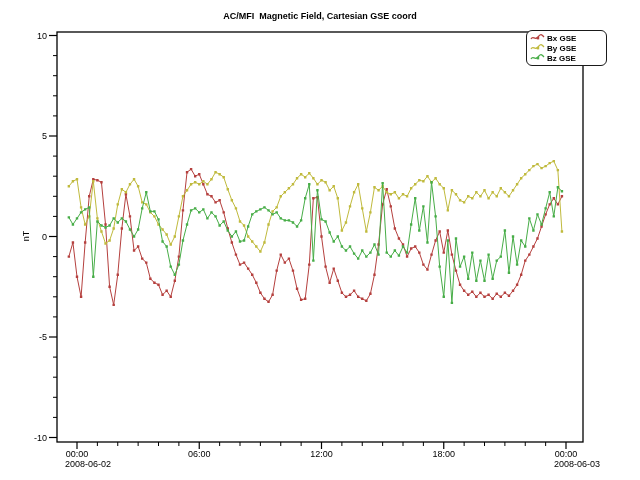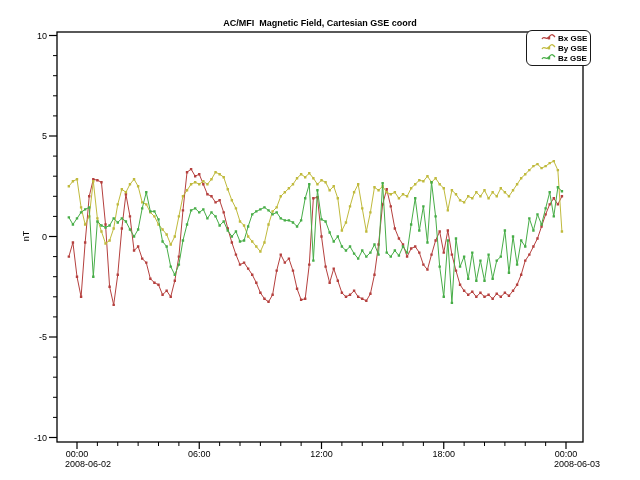--- a/index.html
+++ b/index.html
@@ -1,25 +1,25 @@
 <!DOCTYPE html>
 <html><head>
 <meta charset="utf-8">
 <style>
   html,body{margin:0;padding:0;background:#ffffff;}
   #canvas{position:relative;width:640px;height:480px;background:#ffffff;overflow:hidden;
           font-family:"Liberation Sans","DejaVu Sans",sans-serif;}
   #plot-title{position:absolute;left:57px;top:11px;width:526px;text-align:center;
-              font-size:9px;font-weight:bold;color:#000;white-space:pre;margin-top:7px;}
+              font-size:9px;font-weight:bold;color:#000;white-space:pre;}
   #plot-svg{position:absolute;left:0;top:0;}
   #y-axis-title{position:absolute;left:-4px;top:231px;width:60px;text-align:center;
                 font-size:9px;color:#000;transform:rotate(-90deg);transform-origin:center;}
-  #legend-box{position:absolute;left:526px;top:30px;width:65px;
+  #legend-box{position:absolute;left:526px;top:30px;width:81px;
               background:#fff;border:1.5px solid #1a1a1a;border-radius:6px;
-              padding:2px 14px;box-sizing:border-box;}
+              padding:2px 3px;box-sizing:border-box;}
   .legend-row{display:flex;align-items:center;height:10px;}
   .legend-row svg{flex:0 0 15px;}
   .legend-label{font-size:8px;font-weight:bold;color:#000;margin-left:2px;white-space:nowrap;}
   text{font-family:"Liberation Sans","DejaVu Sans",sans-serif;}
 </style>
 </head>
 <body>
 
 <div id="canvas">
   <div id="plot-title">AC/MFI  Magnetic Field, Cartesian GSE coord</div>

